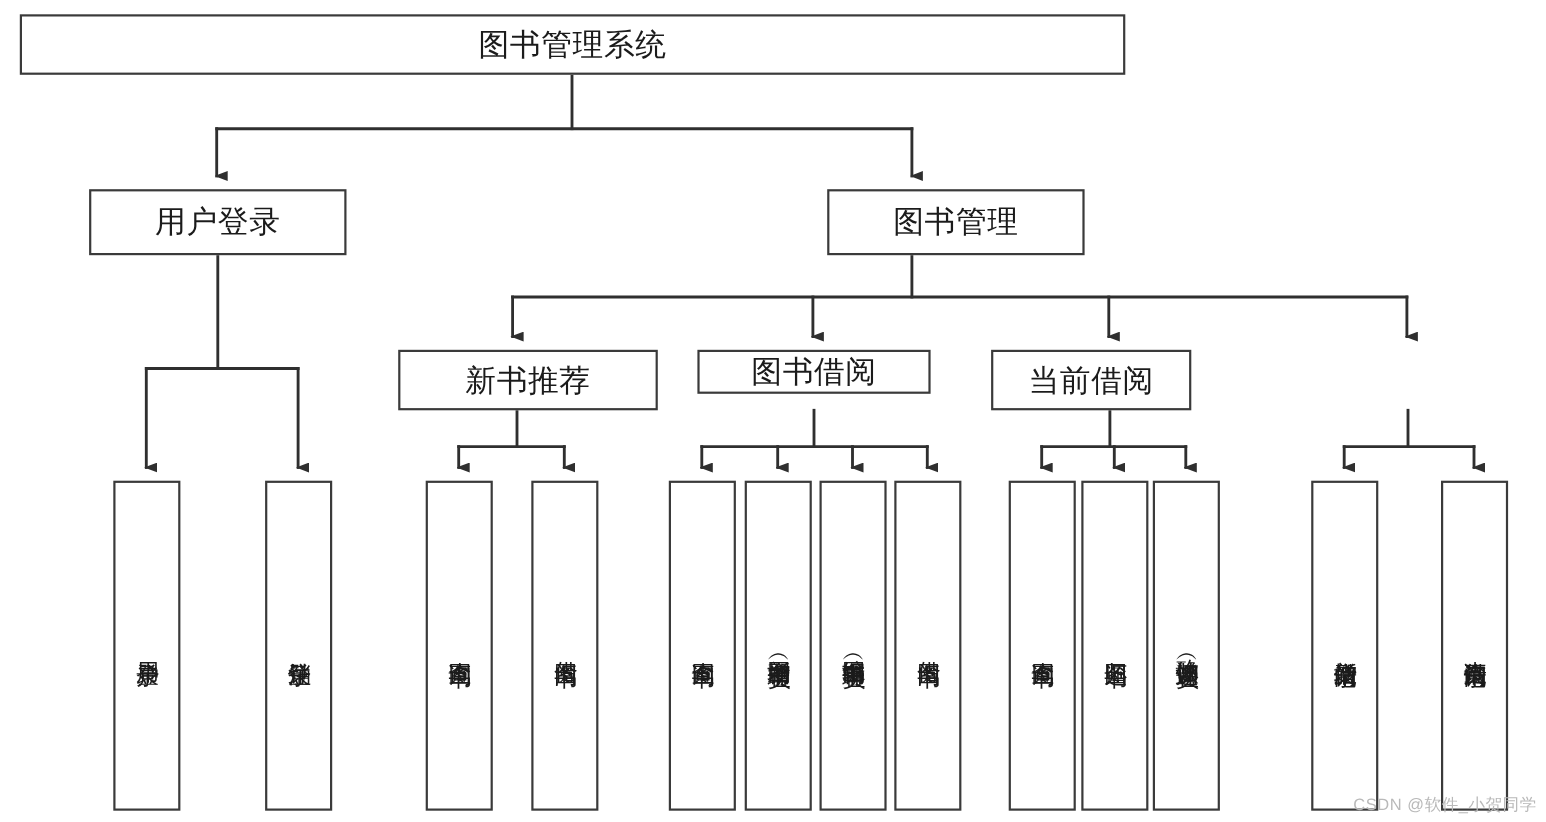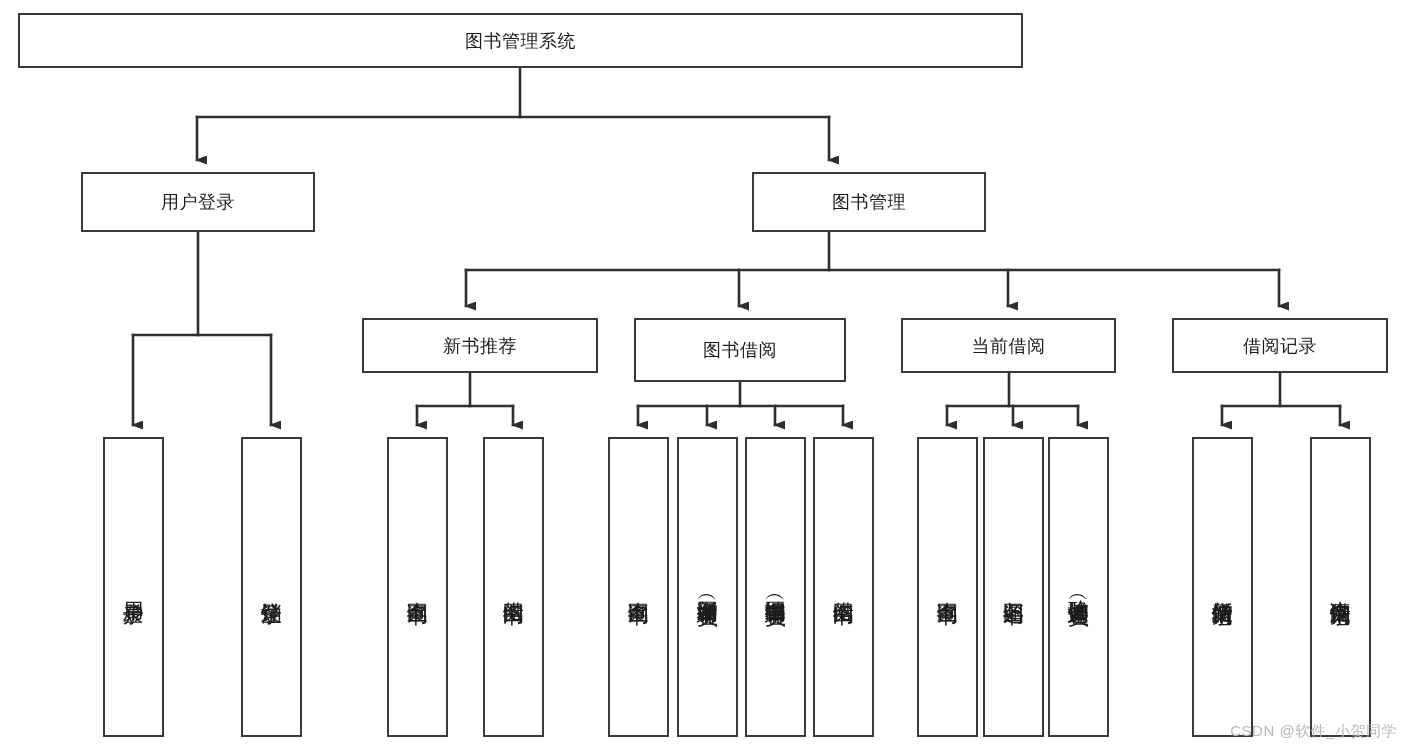--- a/index.html
+++ b/index.html
@@ -29,21 +29,21 @@
     box-sizing: border-box;
     border: 2.5px solid #3a3a3a;
     background: #ffffff;
     color: #1b1b1b;
     display: flex;
     align-items: center;
     justify-content: center;
     text-align: center;
   }
   .node.horiz {
-    font-size: 18px;
+    font-size: 28px;
     letter-spacing: 0.5px;
   }
   .node.vert {
     writing-mode: vertical-rl;
     text-orientation: upright;
     font-size: 21px;
     line-height: 1.12;
     letter-spacing: 1px;
     padding-top: 6px;
     padding-bottom: 6px;
@@ -126,28 +126,25 @@
   <div class="node horiz" style="left:81px;top:172px;width:234px;height:60px;">
     <span>用户登录</span>
   </div>
   <div class="node horiz" style="left:712px;top:172px;width:234px;height:60px;margin-left:40px;">
     <span>图书管理</span>
   </div>
 
   <div class="node horiz" style="left:362px;top:318px;width:236px;height:55px;">
     <span>新书推荐</span>
   </div>
-  <div class="node horiz" style="left:634px;top:318px;width:212px;height:64px;">
+  <div class="node horiz" style="left:634px;top:318px;width:212px;height:40px;">
     <span>图书借阅</span>
   </div>
-  <div class="node horiz" style="left:901px;top:318px;width:215px;height:55px;">
+  <div class="node horiz" style="left:901px;top:318px;width:182px;height:55px;">
     <span>当前借阅</span>
-  </div>
-  <div class="node horiz" style="left:1172px;top:318px;width:216px;height:55px;">
-    <span>借阅记录</span>
   </div>
 
   <div class="node vert" style="left:103px;top:437px;width:61px;height:300px;">
     <span class="vtext">用户登录</span>
   </div>
   <div class="node vert" style="left:241px;top:437px;width:61px;height:300px;">
     <span class="vtext">注销登录</span>
   </div>
   <div class="node vert" style="left:387px;top:437px;width:61px;height:300px;">
     <span class="vtext">查询图书</span>

